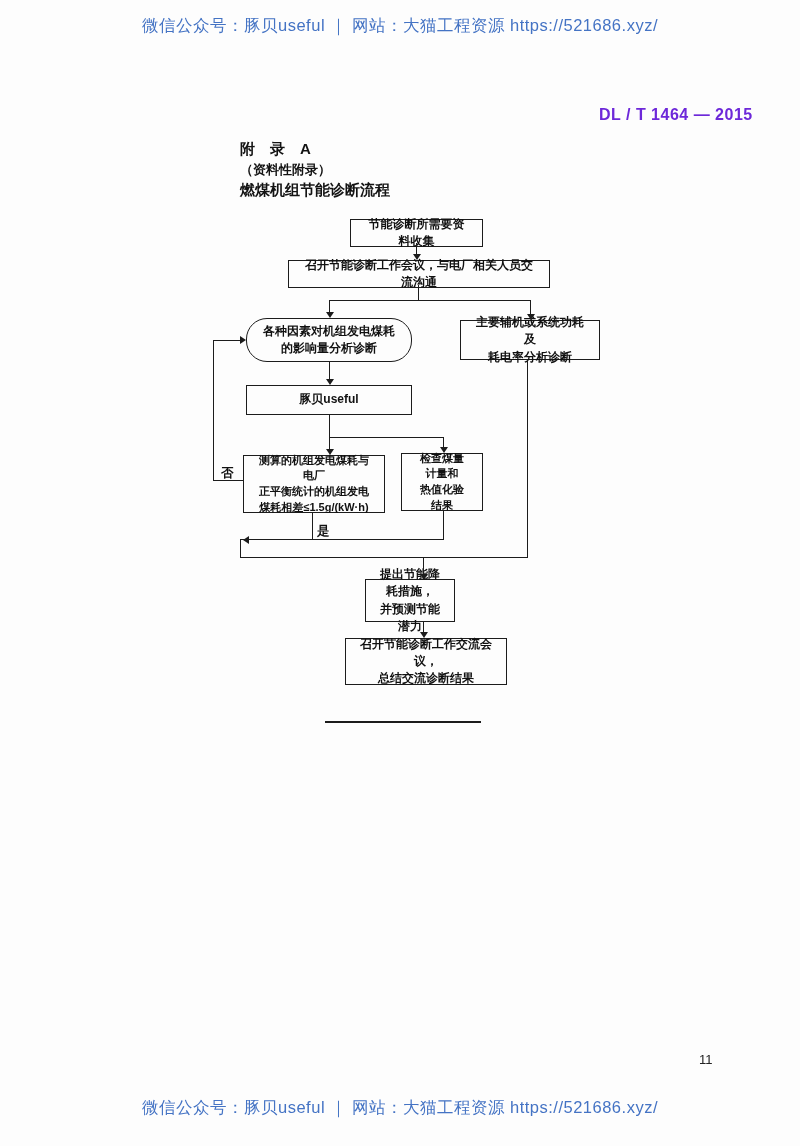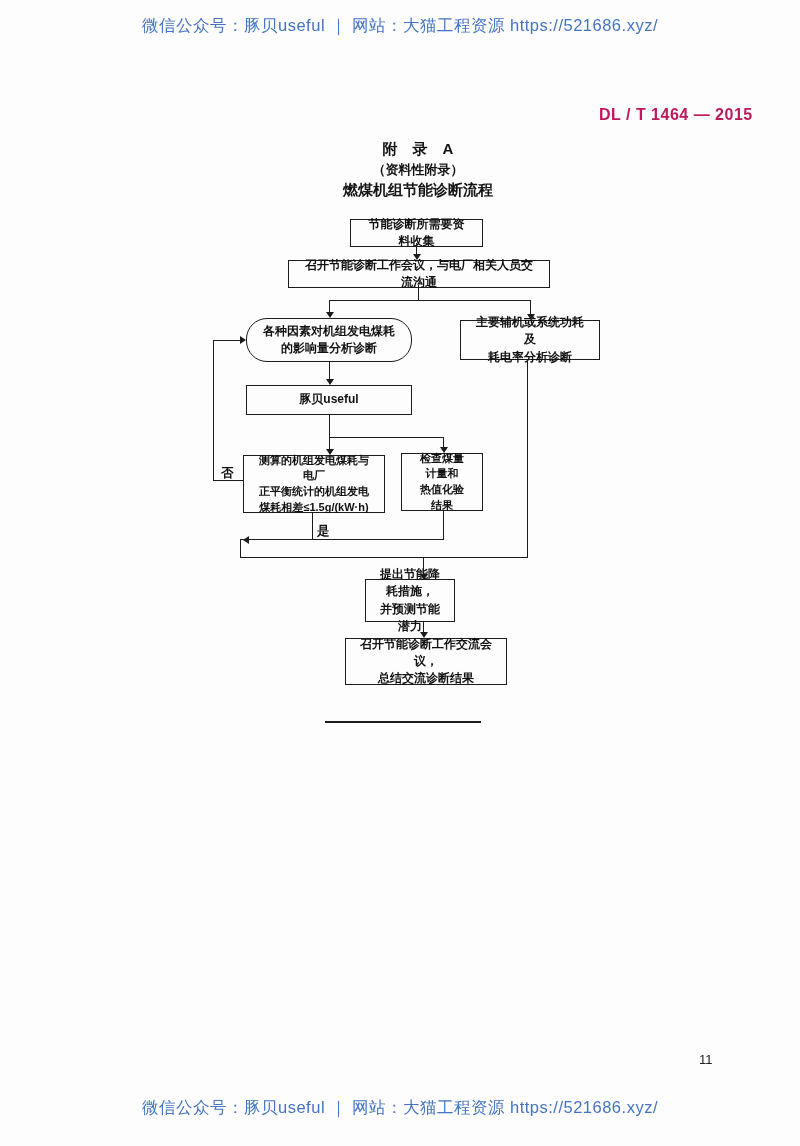--- a/index.html
+++ b/index.html
@@ -1,20 +1,20 @@
 <!DOCTYPE html>
 <html><head>
 <meta charset="utf-8">
 <style>
   html,body{margin:0;padding:0;background:#e9e9e9;}
   body{font-family:"Liberation Sans","DejaVu Sans",sans-serif;}
   #page{position:relative;width:800px;height:1146px;margin:0 auto;background:#fdfdfd;overflow:hidden;}
   .wm{position:absolute;left:0;width:800px;text-align:center;font-size:16.5px;letter-spacing:.5px;}
-  .docnum{position:absolute;left:599px;top:106px;font-weight:bold;font-size:16px;color:#be185d;letter-spacing:.5px;}
-  .titleblock{position:absolute;left:258px;top:139px;width:320px;text-align:center;color:#131313;}
+  .docnum{position:absolute;left:599px;top:106px;font-weight:bold;font-size:16px;color:#6d28d9;letter-spacing:.5px;}
+  .titleblock{position:absolute;left:240px;top:139px;width:320px;color:#131313;}
   .t1{font-size:15px;font-weight:bold;line-height:19px;}
   .t2{font-size:13px;font-weight:bold;line-height:19px;margin-top:2px;}
   .t3{font-size:15px;font-weight:bold;line-height:19px;margin-top:1px;}
   .box{position:absolute;box-sizing:border-box;border:1.5px solid #1c1c1c;background:#fdfdfd;
        display:flex;align-items:center;justify-content:center;text-align:center;
        white-space:pre-line;font-weight:bold;font-size:12px;line-height:1.42;color:#111;padding:13px;}
   .box.small{font-size:11px;}
   .ln{position:absolute;background:#1c1c1c;}
   .arrD{position:absolute;width:0;height:0;border-left:4px solid transparent;border-right:4px solid transparent;border-top:6px solid #1c1c1c;}
   .arrL{position:absolute;width:0;height:0;border-top:4px solid transparent;border-bottom:4px solid transparent;border-right:6px solid #1c1c1c;}

